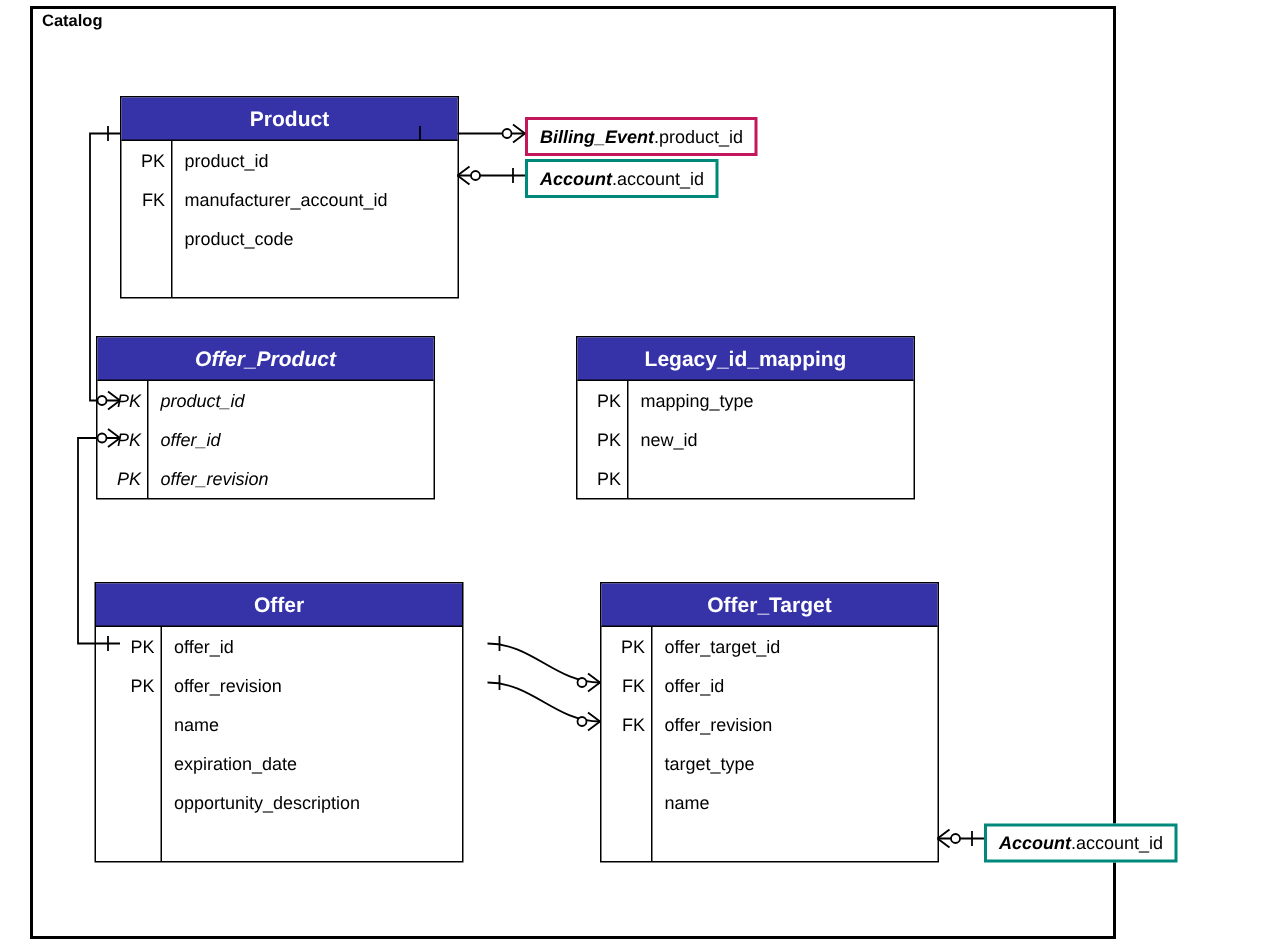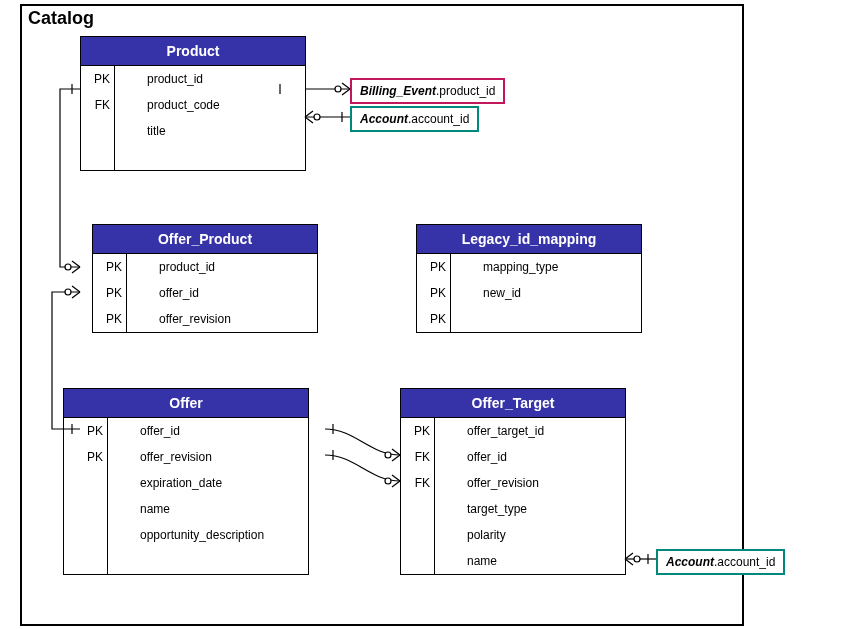--- a/index.html
+++ b/index.html
@@ -14,21 +14,21 @@
     overflow: hidden;
   }
   .container-box {
     position: absolute;
     border: 2px solid #000;
     background: #fff;
   }
   .container-label {
     position: absolute;
     font-weight: bold;
-    font-size: 18px;
+    font-size: 11px;
   }
   .entity {
     position: absolute;
     border: 1px solid #000;
     background: #fff;
   }
   .entity-header {
     background: #3632a8;
     color: #fff;
     font-weight: bold;
@@ -40,21 +40,20 @@
   .entity-body {
     display: flex;
   }
   .key-col {
     border-right: 1px solid #000;
     width: 34px;
     box-sizing: border-box;
   }
   .attr-col {
     flex: 1;
-    margin-left: 24px;
   }
   .row {
     height: 26px;
     line-height: 26px;
     padding: 0 8px;
     white-space: nowrap;
   }
   .key-col .row {
     text-align: right;
     padding: 0 4px;
@@ -76,54 +75,54 @@
     width: 843px; height: 629px;
     pointer-events: none;
   }
 </style>
 </head>
 <body>
 
 <div class="container-box" style="left:20px; top:4px; width:720px; height:618px;"></div>
 <div class="container-label" style="left:28px; top:8px;">Catalog</div>
 
-<div class="entity" style="left:80px; top:36px; width:224px;">
+<div class="entity" style="left:80px; top:64px; width:224px;">
   <div class="entity-header">Product</div>
   <div class="entity-body">
     <div class="key-col">
       <div class="row">PK</div>
       <div class="row">FK</div>
       <div class="row"></div>
       <div class="row"></div>
     </div>
     <div class="attr-col">
       <div class="row">product_id</div>
+      <div class="row">manufacturer_account_id</div>
       <div class="row">product_code</div>
-      <div class="row">title</div>
-    </div>
-  </div>
-</div>
-
-<div class="entity" style="left:92px; top:224px; width:224px;">
+    </div>
+  </div>
+</div>
+
+<div class="entity" style="left:64px; top:224px; width:224px;font-style:italic;">
   <div class="entity-header">Offer_Product</div>
   <div class="entity-body">
     <div class="key-col">
       <div class="row">PK</div>
       <div class="row">PK</div>
       <div class="row">PK</div>
     </div>
     <div class="attr-col">
       <div class="row">product_id</div>
       <div class="row">offer_id</div>
       <div class="row">offer_revision</div>
     </div>
   </div>
 </div>
 
-<div class="entity" style="left:416px; top:224px; width:224px;">
+<div class="entity" style="left:384px; top:224px; width:224px;">
   <div class="entity-header">Legacy_id_mapping</div>
   <div class="entity-body">
     <div class="key-col">
       <div class="row">PK</div>
       <div class="row">PK</div>
       <div class="row">PK</div>
     </div>
     <div class="attr-col">
       <div class="row">mapping_type</div>
       <div class="row">new_id</div>
@@ -138,22 +137,22 @@
       <div class="row">PK</div>
       <div class="row">PK</div>
       <div class="row"></div>
       <div class="row"></div>
       <div class="row"></div>
       <div class="row"></div>
     </div>
     <div class="attr-col">
       <div class="row">offer_id</div>
       <div class="row">offer_revision</div>
+      <div class="row">name</div>
       <div class="row">expiration_date</div>
-      <div class="row">name</div>
       <div class="row">opportunity_description</div>
     </div>
   </div>
 </div>
 
 <div class="entity" style="left:400px; top:388px; width:224px;">
   <div class="entity-header">Offer_Target</div>
   <div class="entity-body">
     <div class="key-col">
       <div class="row">PK</div>
@@ -161,21 +160,20 @@
       <div class="row">FK</div>
       <div class="row"></div>
       <div class="row"></div>
       <div class="row"></div>
     </div>
     <div class="attr-col">
       <div class="row">offer_target_id</div>
       <div class="row">offer_id</div>
       <div class="row">offer_revision</div>
       <div class="row">target_type</div>
-      <div class="row">polarity</div>
       <div class="row">name</div>
     </div>
   </div>
 </div>
 
 <div class="ref-box" style="left:350px; top:78px; border-color:#c2185b;">
   <span class="ref-tbl">Billing_Event</span><span class="ref-col">.product_id</span>
 </div>
 
 <div class="ref-box" style="left:350px; top:106px; border-color:#00897b;">

